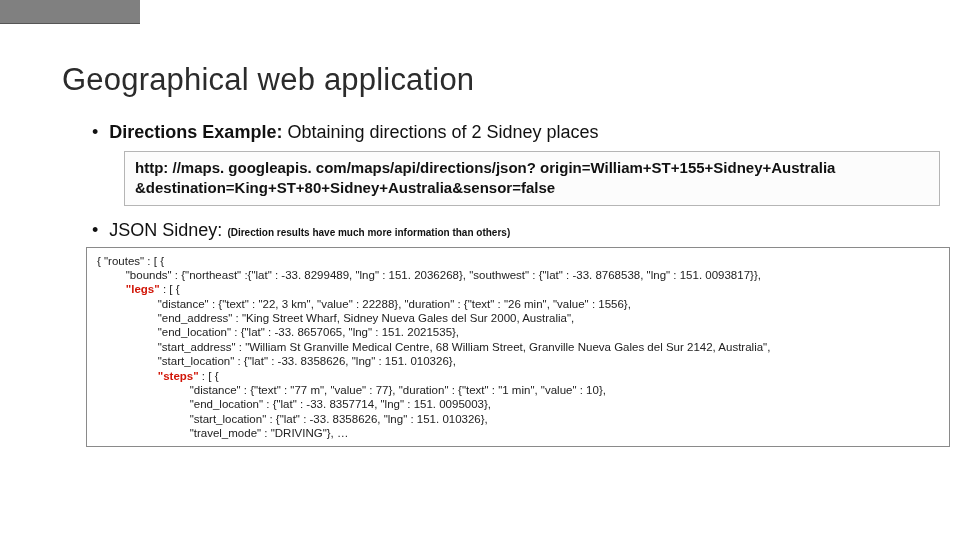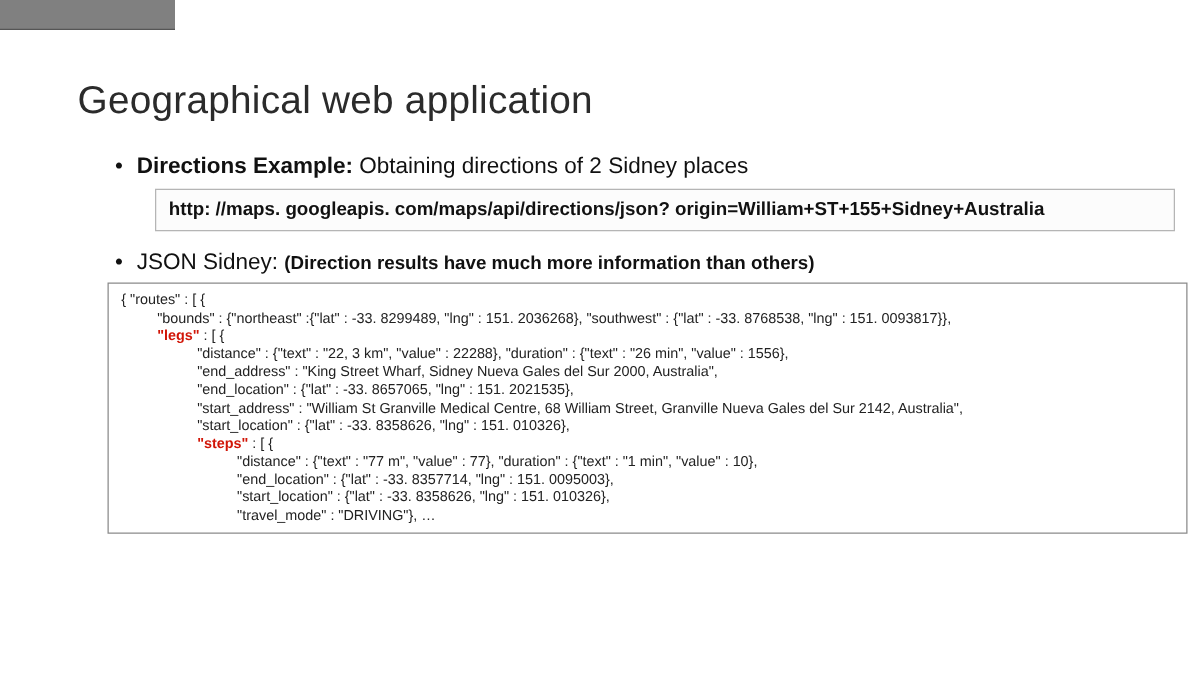--- a/index.html
+++ b/index.html
@@ -45,21 +45,21 @@
     background: #fcfcfc;
     padding: 6px 20px 6px 10px;
     font-size: 15px;
     font-weight: 700;
     color: #111;
     line-height: 1.35;
     word-break: break-all;
     max-width: 860px;
   }
   .bullet-line.small-gap { margin-top: 6px; margin-bottom: 6px; }
-  .paren { font-size: 15px; font-weight: 700; }
+  .paren { font-size: 10px; font-weight: 700; }
   .json-box {
     margin: 2px 10px 0 24px;
     border: 1px solid #8a8a8a;
     background: #fff;
     padding: 6px 10px 6px 10px;
     font-family: Arial, Helvetica, sans-serif;
     font-size: 11.5px;
     line-height: 1.25;
     color: #222;
     white-space: pre;
@@ -76,20 +76,21 @@
 
   <h1 class="title">Geographical web application</h1>
 
   <div class="bullet-line">
     <span class="dot">•</span>
     <span class="bold">Directions Example:</span><span> Obtaining directions of 2 Sidney places</span>
   </div>
 
   <div class="url-box">
     <div>http: //maps. googleapis. com/maps/api/directions/json? origin=William+ST+155+Sidney+Australia</div>
+    <div>&amp;destination=King+ST+80+Sidney+Australia&amp;sensor=false</div>
   </div>
 
   <div class="bullet-line small-gap">
     <span class="dot">•</span>
     <span>JSON Sidney:</span>
     <span class="paren">(Direction results have much more information than others)</span>
   </div>
 
   <div class="json-box" id="json-box"><div><span>{ "routes" : [ {</span></div><div><span>         "bounds" : {"northeast" :{"lat" : -33. 8299489, "lng" : 151. 2036268}, "southwest" : {"lat" : -33. 8768538, "lng" : 151. 0093817}},</span></div><div><span>         </span><span class="hl">"legs"</span><span> : [ {</span></div><div><span>                   "distance" : {"text" : "22, 3 km", "value" : 22288}, "duration" : {"text" : "26 min", "value" : 1556},</span></div><div><span>                   "end_address" : "King Street Wharf, Sidney Nueva Gales del Sur 2000, Australia",</span></div><div><span>                   "end_location" : {"lat" : -33. 8657065, "lng" : 151. 2021535},</span></div><div><span>                   "start_address" : "William St Granville Medical Centre, 68 William Street, Granville Nueva Gales del Sur 2142, Australia",</span></div><div><span>                   "start_location" : {"lat" : -33. 8358626, "lng" : 151. 010326},</span></div><div><span>                   </span><span class="hl">"steps"</span><span> : [ {</span></div><div><span>                             "distance" : {"text" : "77 m", "value" : 77}, "duration" : {"text" : "1 min", "value" : 10},</span></div><div><span>                             "end_location" : {"lat" : -33. 8357714, "lng" : 151. 0095003},</span></div><div><span>                             "start_location" : {"lat" : -33. 8358626, "lng" : 151. 010326},</span></div><div><span>                             "travel_mode" : "DRIVING"}, …</span></div></div>
 

